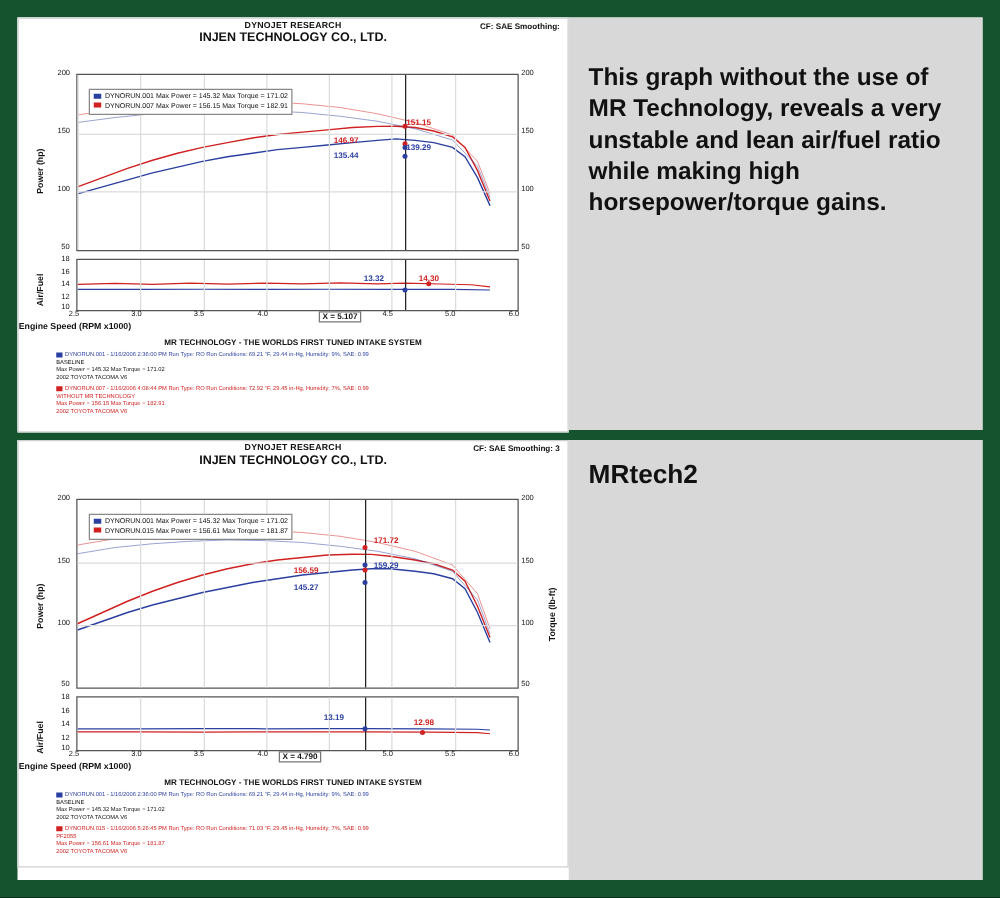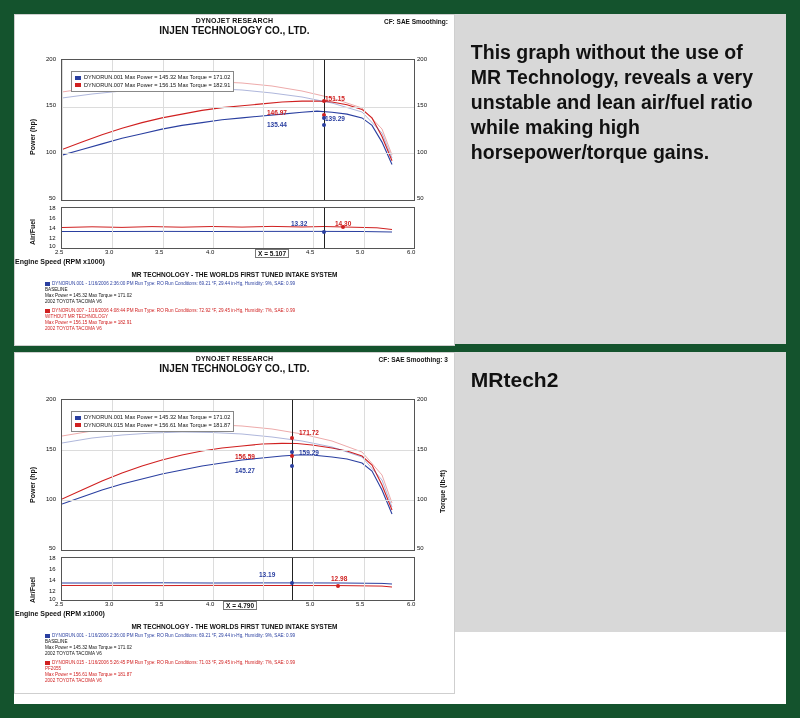--- a/index.html
+++ b/index.html
@@ -162,21 +162,21 @@
           <div class="r"><span class="chip red"></span><span>DYNORUN.007 - 1/16/2006 4:08:44 PM  Run Type: RO  Run Conditions: 72.92 °F, 29.45 in-Hg,  Humidity:  7%, SAE: 0.99</span></div>
           <div class="r">WITHOUT MR TECHNOLOGY</div>
           <div class="r">Max Power = 156.15  Max Torque = 182.91</div>
           <div class="r">2002 TOYOTA TACOMA V6</div>
         </div>
       </div>
     </div>
 
     <div class="textpane" style="width:332px;height:330px;">
       <div style="position:absolute;left:16px;top:22px;right:8px;">
-        <div class="tp-body" style="margin-top:4px;">This graph without the use of MR Technology, reveals a very unstable and lean air/fuel ratio while making high horsepower/torque gains.</div>
+        <div class="tp-body" style="margin-top:14px;">This graph without the use of MR Technology, reveals a very unstable and lean air/fuel ratio while making high horsepower/torque gains.</div>
       </div>
     </div>
   </div>
 
   <div class="panel bottom">
 
     <div class="chartwrap" style="width:440px;height:340px;">
       <div class="dyno">
         <div class="hdr">
           <div class="t1">DYNOJET RESEARCH</div>
@@ -278,20 +278,20 @@
         </div>
         <div class="runblock" style="left:30px;top:307px;">
           <div class="r"><span class="chip red"></span><span>DYNORUN.015 - 1/16/2006 5:26:45 PM  Run Type: RO  Run Conditions: 71.03 °F, 29.45 in-Hg,  Humidity:  7%, SAE: 0.99</span></div>
           <div class="r">PF2055</div>
           <div class="r">Max Power = 156.61  Max Torque = 181.87</div>
           <div class="r">2002 TOYOTA TACOMA V6</div>
         </div>
       </div>
     </div>
 
-    <div class="textpane" style="width:332px;height:280px;">
+    <div class="textpane" style="width:332px;height:352px;">
       <div style="position:absolute;left:16px;top:16px;right:6px;">
         <div class="tp-title">MRtech2</div>
       </div>
     </div>
   </div>
 
 </div>
 
 </body></html>

